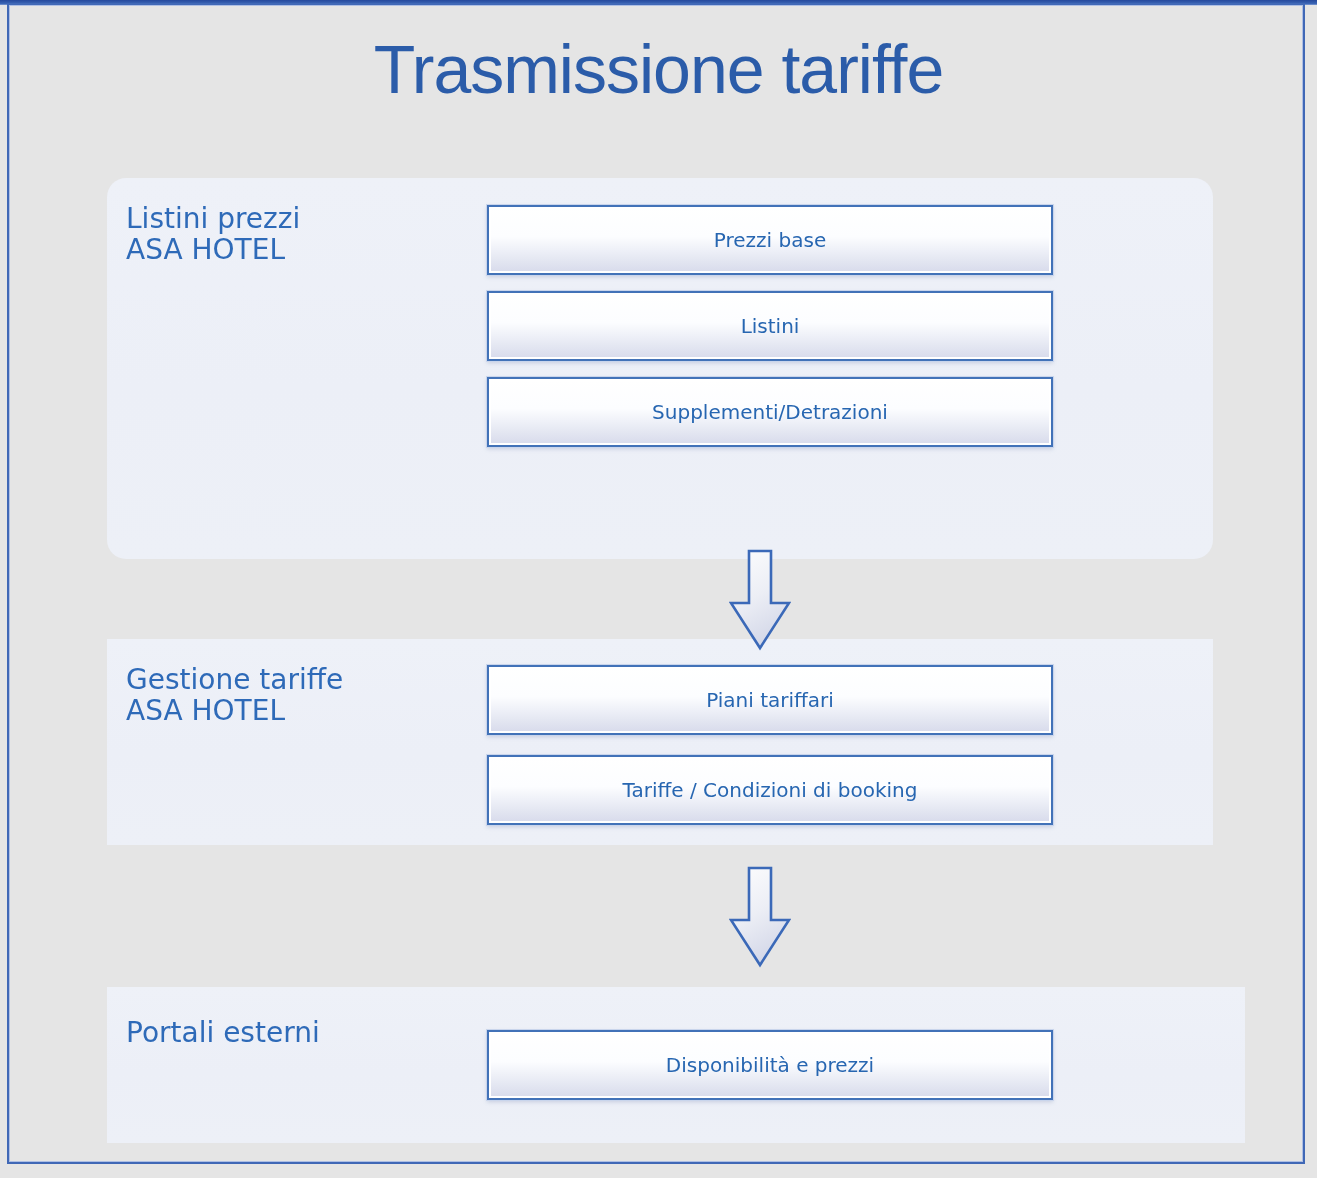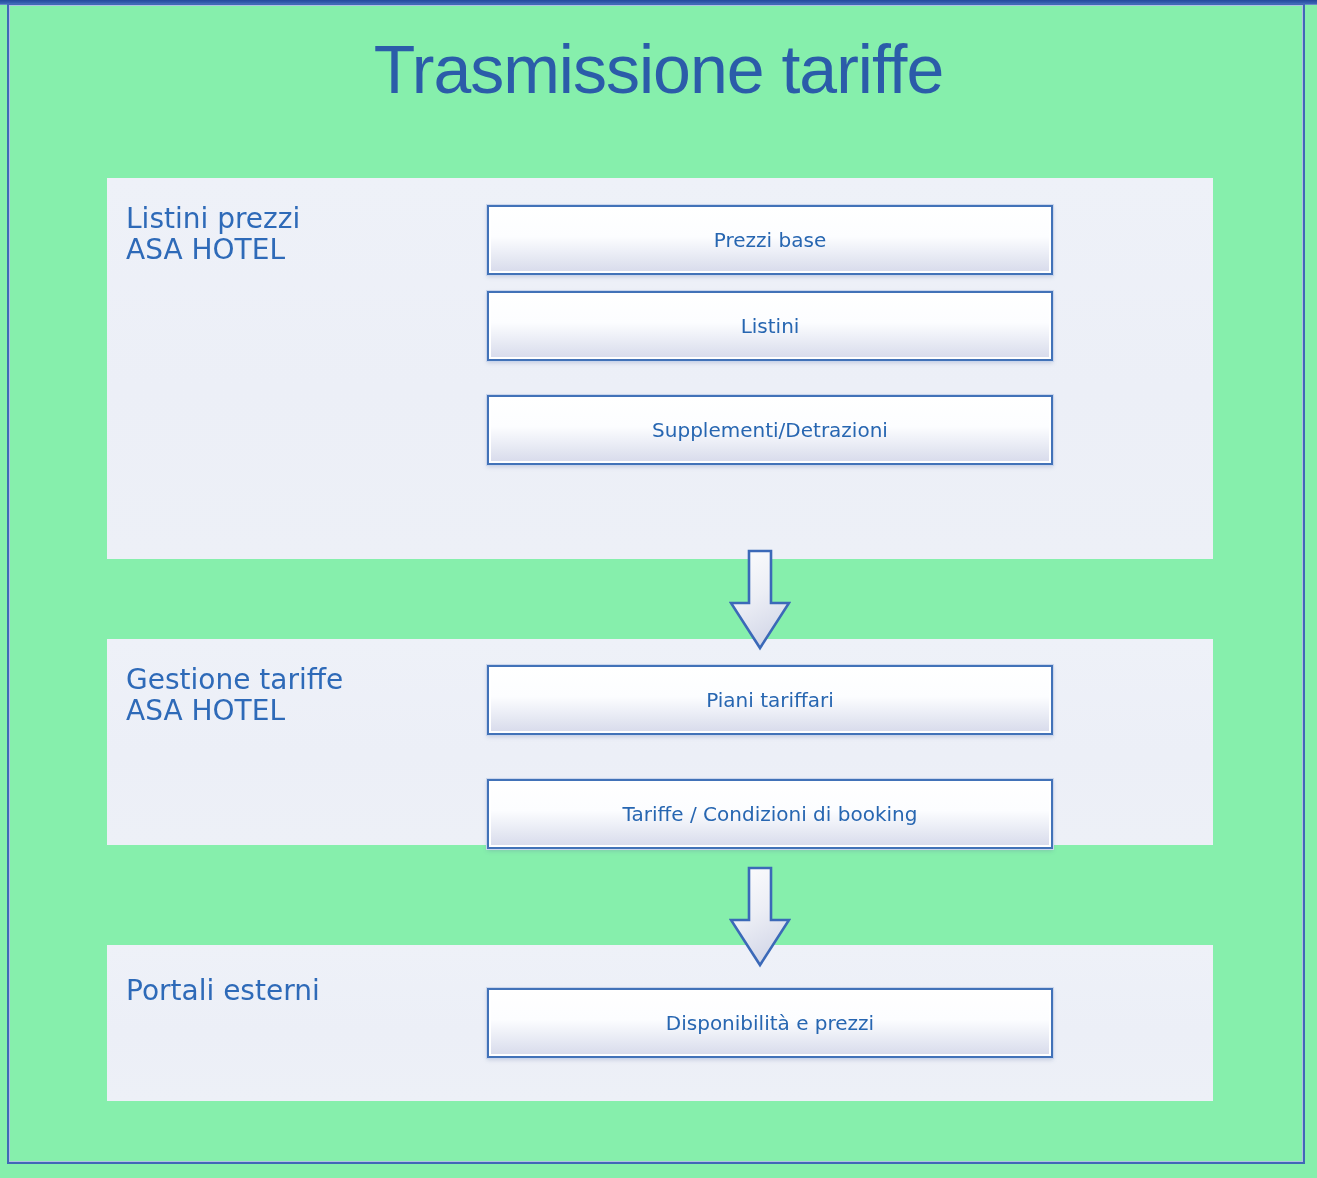--- a/index.html
+++ b/index.html
@@ -1,18 +1,18 @@
 <!DOCTYPE html>
 <html><head>
 <meta charset="utf-8">
 <style>
   html,body { margin:0; padding:0; background:#ffffff; }
   .canvas {
     position:relative; width:1317px; height:1178px;
-    background:#86efac; overflow:hidden;
+    background:#e5e5e5; overflow:hidden;
     font-family:"Liberation Sans", sans-serif;
   }
   .top-strip {
     position:absolute; left:0; top:0; width:1317px; height:5px;
     background:linear-gradient(180deg,#24489c 0%,#3a64b4 70%,#7e9bd2 100%);
   }
   .frame {
     position:absolute; left:7px; top:3px; width:1298px; height:1161px;
     box-sizing:border-box; border:2px solid #4068b6;
     box-shadow:inset 0 0 0 1px #aebfe4;
@@ -21,42 +21,42 @@
     position:absolute; left:0; top:34px; width:100%;
     text-align:center; font-size:68px; line-height:1.05;
     color:#2b5ca9; letter-spacing:-1px;
     font-family:"Liberation Sans", sans-serif;
   }
   .section {
     position:absolute; left:107px; width:1106px;
     background:linear-gradient(180deg,#eef1f8 0%,#ecEFf7 55%,#edf0f7 100%);
     background-color:#edf0f7;
   }
-  .section-1 { top:178px; height:381px; }
+  .section-1 { top:178px; height:381px;border-radius:19px; }
   .section-2 { top:639px; height:206px; }
-  .section-3 { top:945px; height:156px; }
+  .section-3 { top:987px; height:156px;padding-left:32px; }
   .section-label {
     position:absolute; left:19px; top:26px;
     font-size:28px; line-height:1.09; color:#2e6ab8;
     font-family:"DejaVu Sans", sans-serif;
     white-space:pre-line;
   }
   .section-3 .section-label { top:31px; }
   .btn {
     position:absolute; left:380px; width:566px; height:70px;
     box-sizing:border-box; border:2px solid #4272b8;
     background:linear-gradient(180deg,#ffffff 0%,#fcfdff 45%,#e4e7f2 80%,#d9dcec 97%,#dfe2ee 100%);
     box-shadow:inset 0 0 0 2px #ffffff, 0 0 0 1px #c9d5ec, 0 2px 4px rgba(96,118,164,0.28);
     display:flex; align-items:center; justify-content:center;
     font-size:20px; color:#2766b1;
     font-family:"DejaVu Sans", sans-serif;
     cursor:pointer; padding:0;
   }
-  .b1-0 { top:27px; }  .b1-1 { top:113px; } .b1-2 { top:217px; } .b1-3 { top:285px; }
-  .b2-0 { top:26px;text-align:center; }  .b2-1 { top:116px;margin-top:24px; }
+  .b1-0 { top:27px; }  .b1-1 { top:113px; } .b1-2 { top:199px; } .b1-3 { top:285px; }
+  .b2-0 { top:26px;text-align:center; }  .b2-1 { top:116px; }
   .b3-0 { top:43px; }
   .flow-arrow { position:absolute; left:729px; width:62px; height:102px; z-index:5; }
   .arrow-1 { top:549px; }
   .arrow-2 { top:866px; }
 </style>
 </head>
 <body>
 
 <div class="canvas">
   <div class="top-strip"></div>

